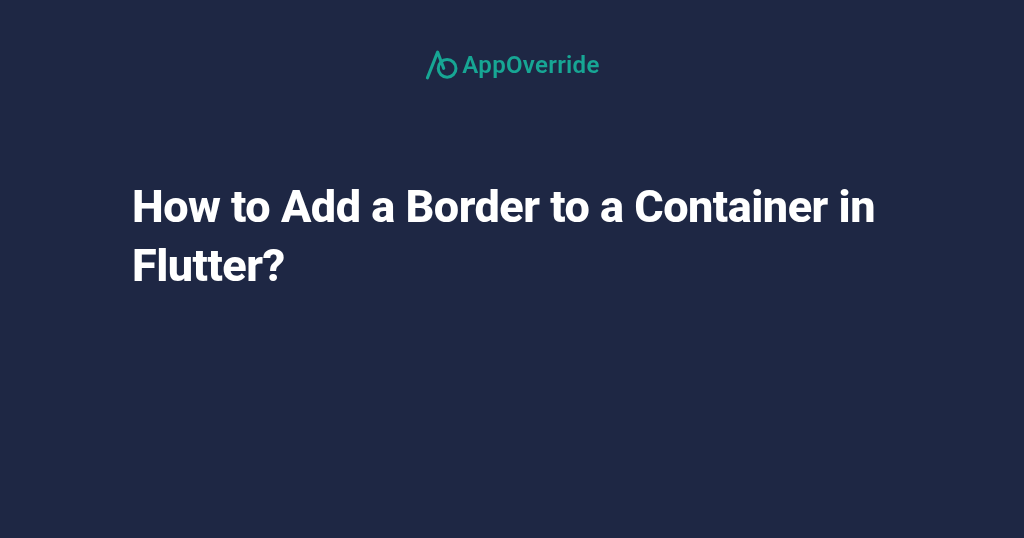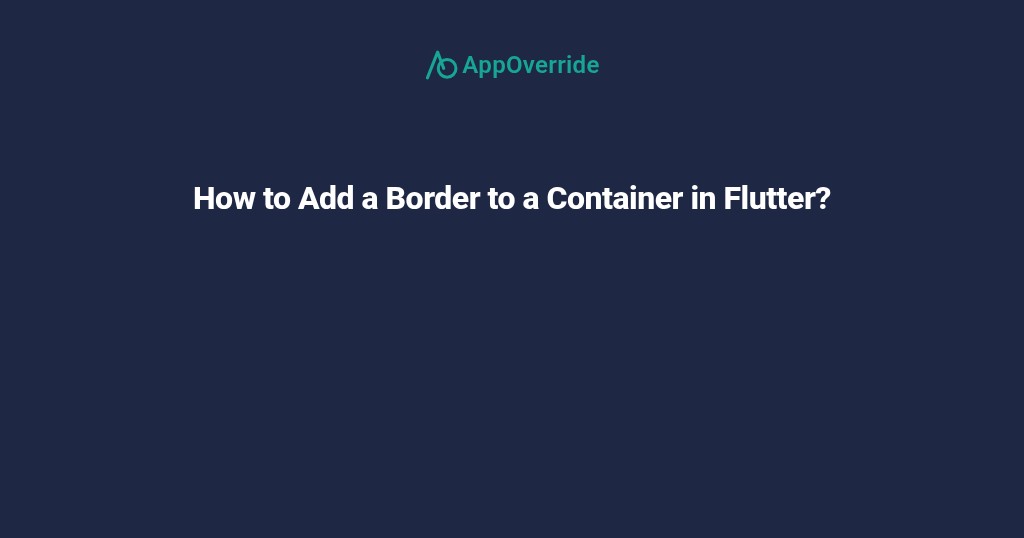--- a/index.html
+++ b/index.html
@@ -31,21 +31,21 @@
       justify-content: center;
     }
     .logo-text {
       color: #17a694;
       font-size: 24px;
       font-weight: 600;
       letter-spacing: 0.3px;
     }
     .page-title {
       color: #ffffff;
-      font-size: 32px;
+      font-size: 45px;
       font-weight: 800;
       line-height: 1.3;
       margin-top: 96px;
       max-width: 760px;
       letter-spacing: -0.5px;
     }
   </style>
 </head>
 <body>
 

